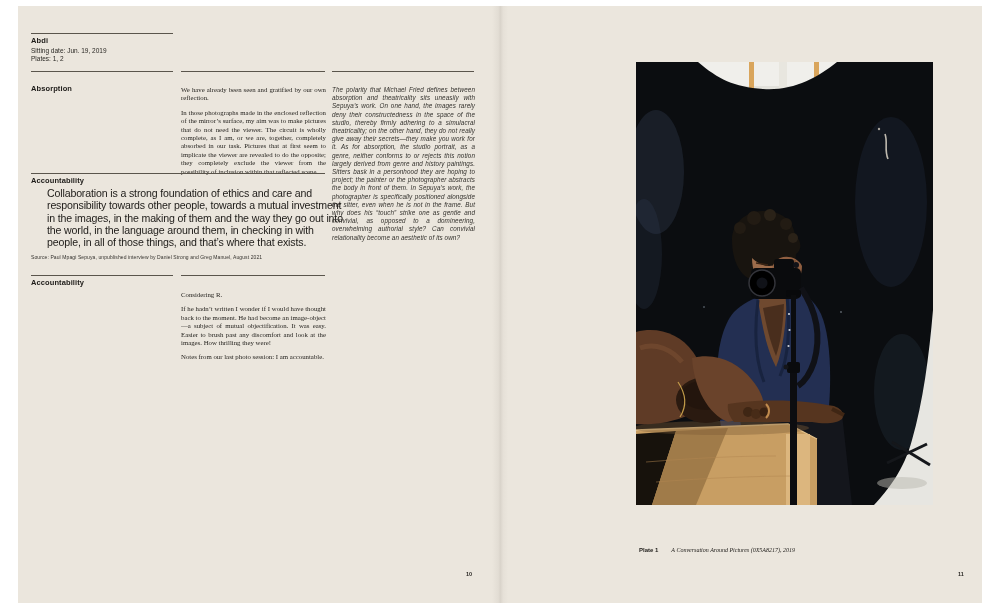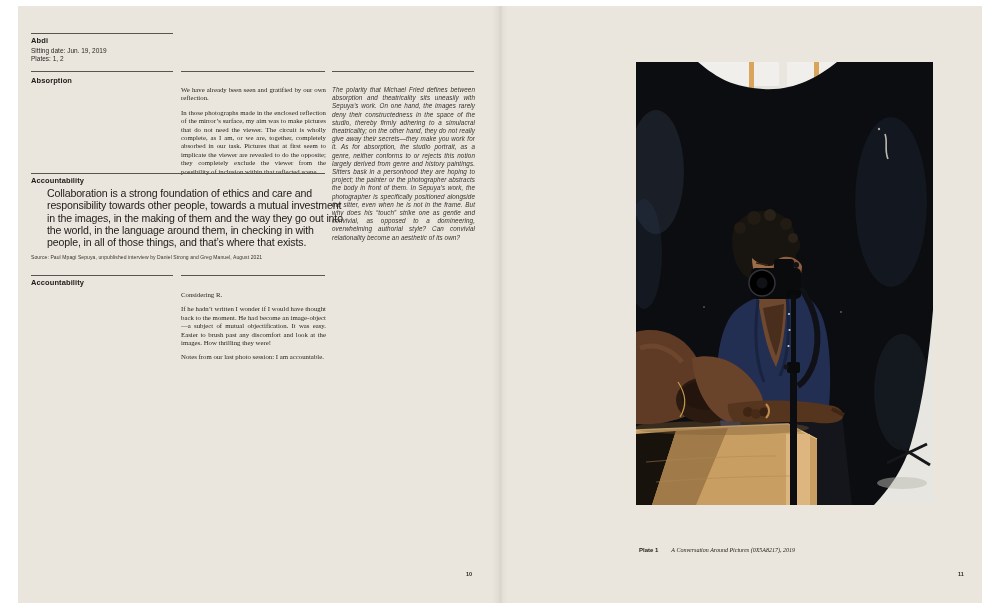--- a/index.html
+++ b/index.html
@@ -33,21 +33,21 @@
   </div>
 
   <div class="rule" style="left:31px;top:33px;width:142px;"></div>
   <div class="abs h" style="left:31px;top:36px;">Abdi</div>
   <div class="abs meta" style="left:31px;top:47px;">Sitting date: Jun. 19, 2019</div>
   <div class="abs meta" style="left:31px;top:55px;">Plates: 1, 2</div>
 
   <div class="rule" style="left:31px;top:71px;width:142px;"></div>
   <div class="rule" style="left:181px;top:71px;width:144px;"></div>
   <div class="rule" style="left:332px;top:71px;width:142px;"></div>
-  <div class="abs h" style="left:31px;top:76px;">Absorption</div>
+  <div class="abs h" style="left:31px;top:84px;">Absorption</div>
 
   <div class="abs serifcol" style="left:181px;top:86px;width:145px;">
     <p>We have already been seen and gratified by our own reflection.</p>
     <p>In those photographs made in the enclosed reflection of the mirror’s surface, my aim was to make pictures that do not need the viewer. The circuit is wholly complete, as I am, or we are, together, completely absorbed in our task. Pictures that at first seem to implicate the viewer are revealed to do the opposite; they completely exclude the viewer from the possibility of inclusion within that reflected scene.</p>
   </div>
 
   <div class="abs italcol" style="left:332px;top:86px;width:143px;">The polarity that Michael Fried defines between absorption and theatricality sits uneasily with Sepuya’s work. On one hand, the images rarely deny their constructedness in the space of the studio, thereby firmly adhering to a simulacral theatricality; on the other hand, they do not really give away their secrets—they make you work for it. As for absorption, the studio portrait, as a genre, neither conforms to or rejects this notion largely derived from genre and history paintings. Sitters bask in a personhood they are hoping to project; the painter or the photographer abstracts the body in front of them. In Sepuya’s work, the photographer is specifically positioned alongside the sitter, even when he is not in the frame. But why does his “touch” strike one as gentle and convivial, as opposed to a domineering, overwhelming authorial style? Can convivial relationality become an aesthetic of its own?</div>
 
   <div class="rule" style="left:31px;top:173px;width:294px;"></div>
   <div class="abs h" style="left:31px;top:176px;">Accountability</div>

